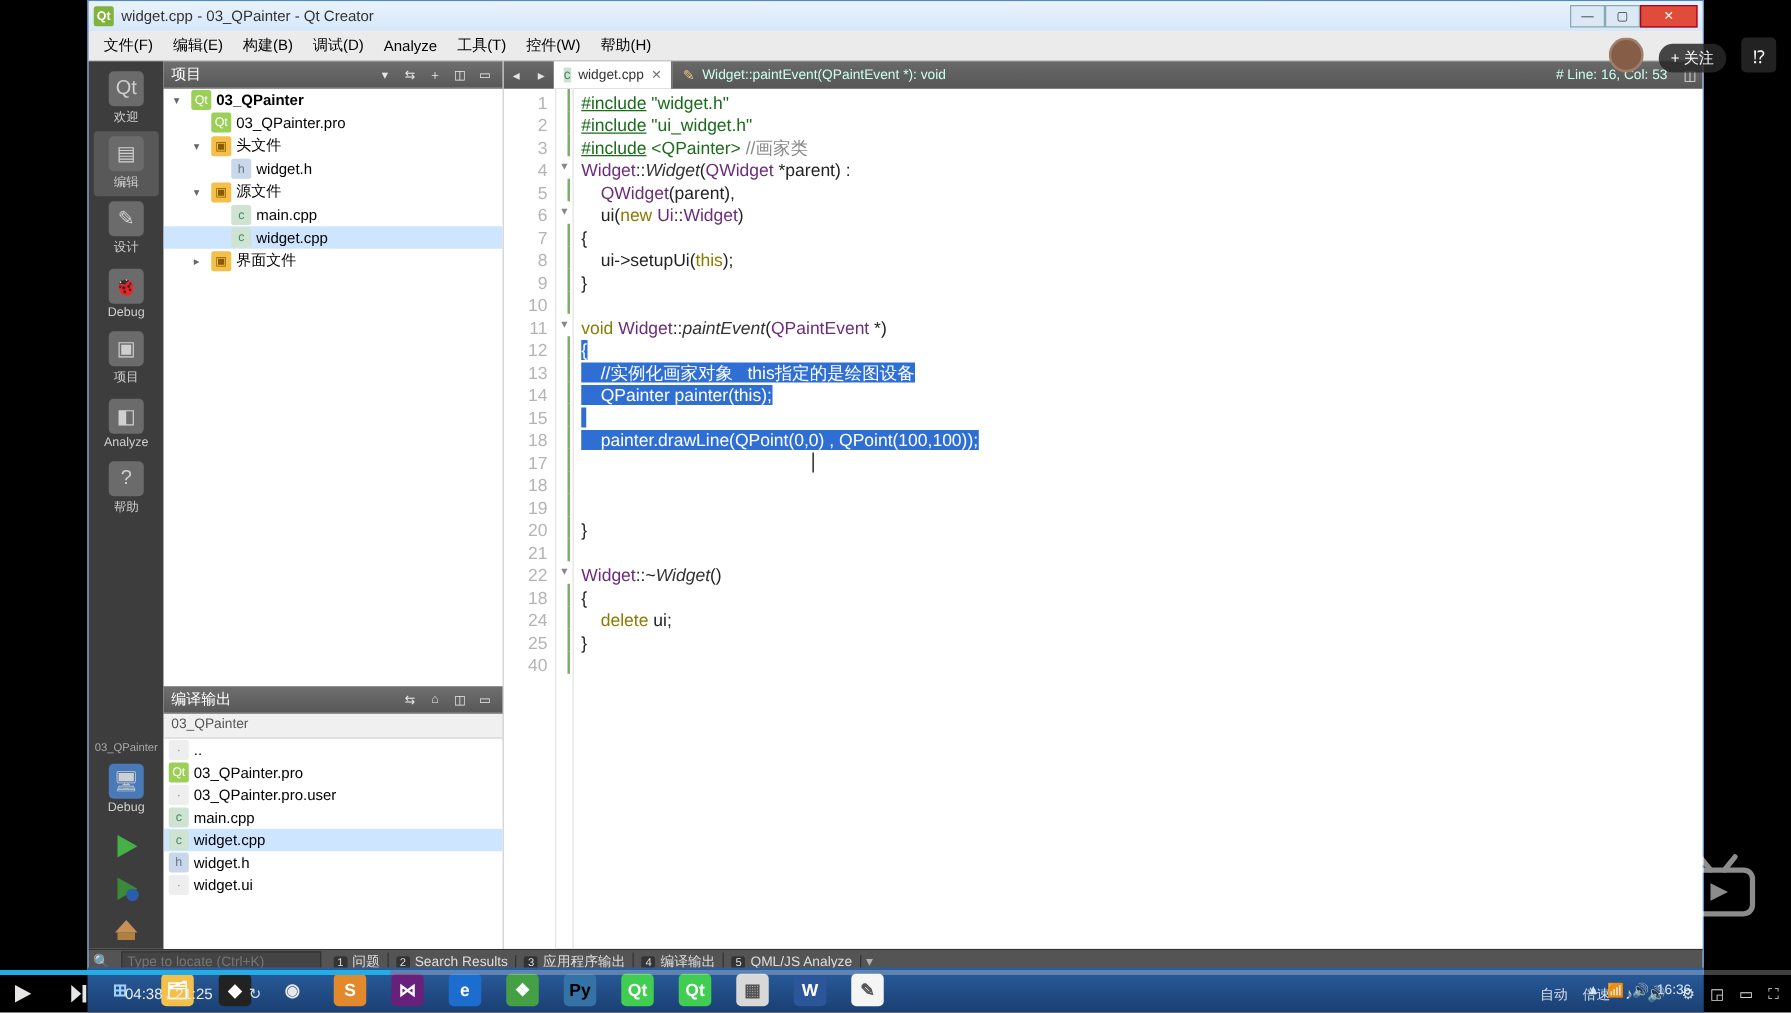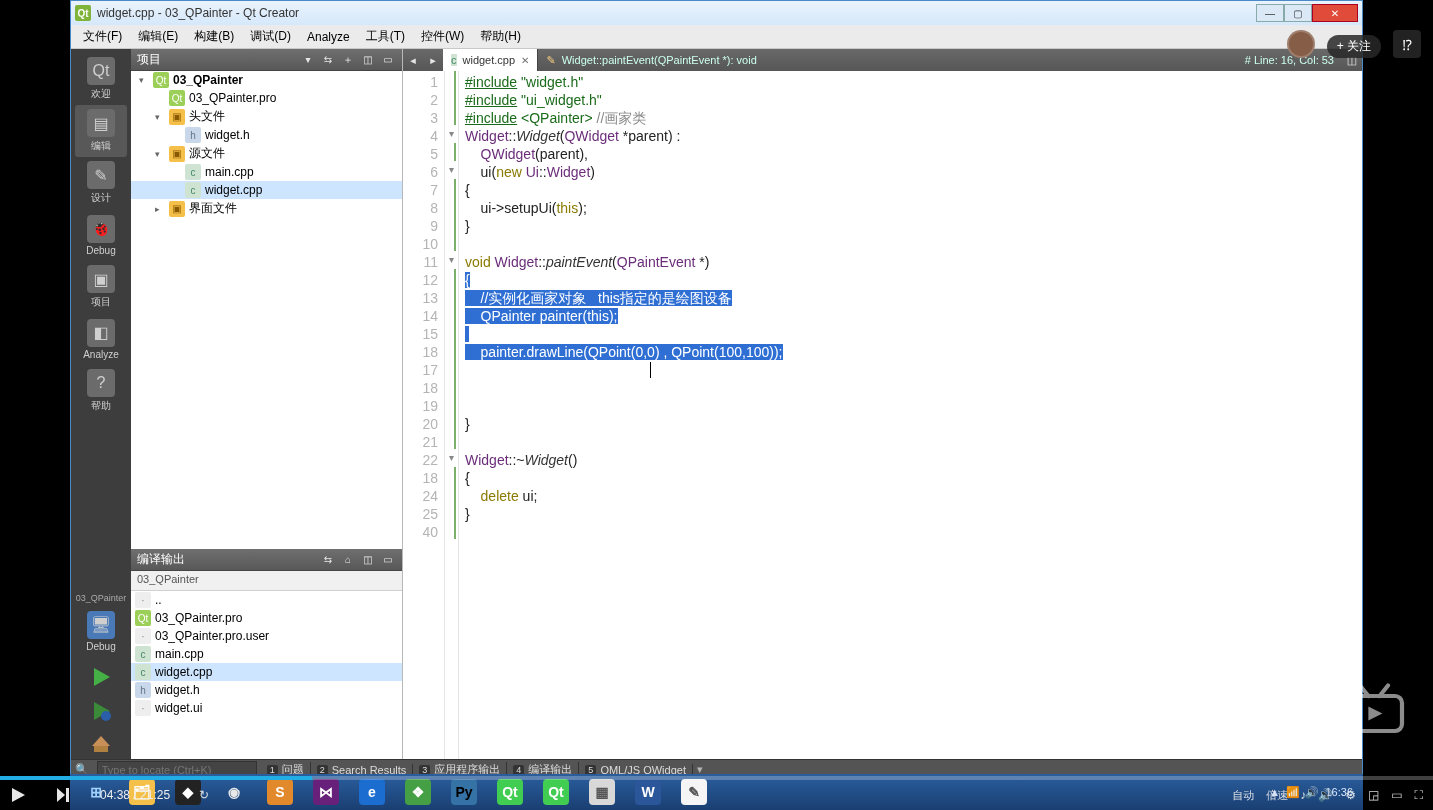--- a/index.html
+++ b/index.html
@@ -436,21 +436,21 @@
         <div class="loc-tab">
           <span class="n">3</span>
           <span>应用程序输出</span>
         </div>
         <div class="loc-tab">
           <span class="n">4</span>
           <span>编译输出</span>
         </div>
         <div class="loc-tab">
           <span class="n">5</span>
-          <span>QML/JS QWidget</span>
+          <span>QML/JS Analyze</span>
         </div>
       </div>
     <span style="margin-left:4px;opacity:.7">▾</span>
   </div>
 
 </div>
 
 <div class="taskbar">
   <div id="tbapps" style="display:flex;align-items:center;gap:2px;">
       <div class="tb-btn">

